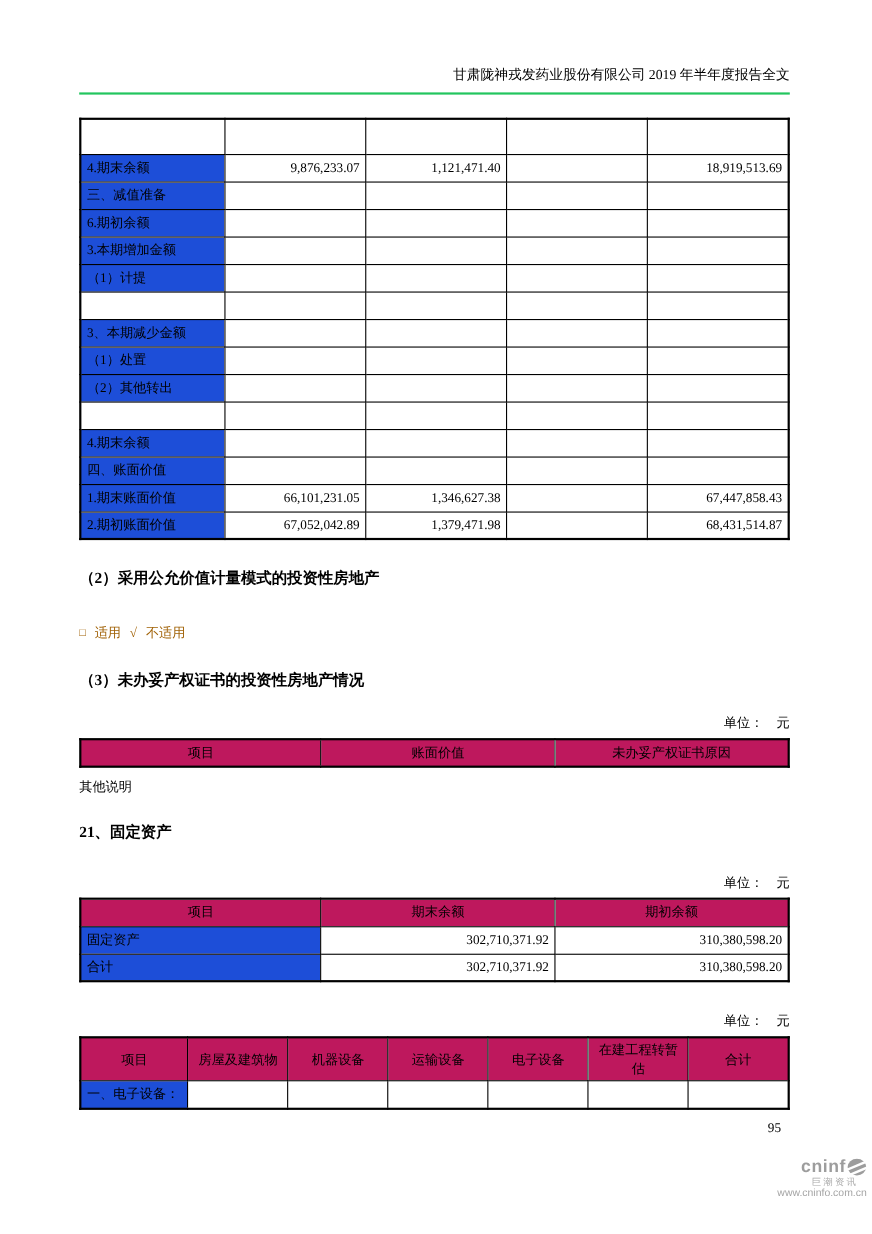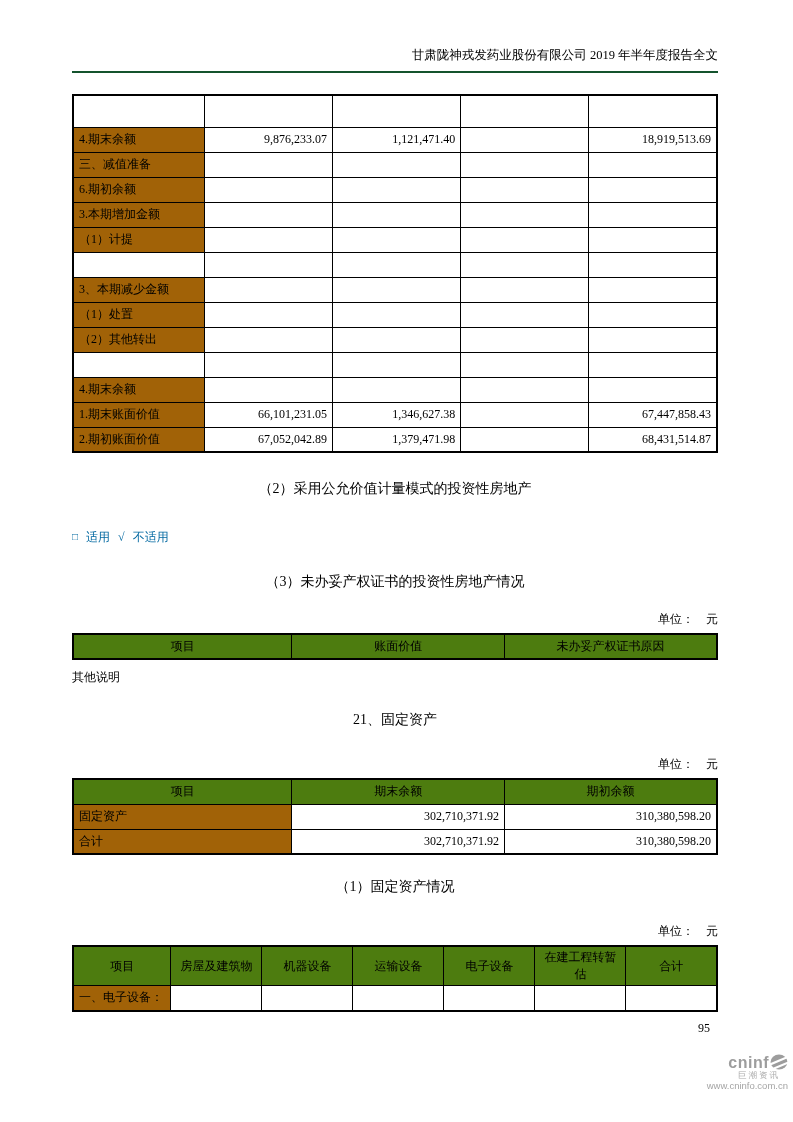--- a/index.html
+++ b/index.html
@@ -6,47 +6,47 @@
   html, body { background: #ffffff; }
   body {
     width: 793px; height: 1122px;
     font-family: "Liberation Serif", "DejaVu Serif", serif;
     color: #000000; position: relative; overflow: hidden;
   }
   .page { position: absolute; inset: 0; }
   .content { margin: 0 75px 0 72px; width: 646px; }
 
   
-  .doc-header { padding-top: 47px; border-bottom: 2px solid #14532d; padding-bottom: 7px; margin-bottom: 21px; }
+  .doc-header { padding-top: 60px; border-bottom: 2px solid #22c55e; padding-bottom: 7px; margin-bottom: 21px; }
   .doc-header .title { text-align: right; font-size: 12.5px; line-height: 17px; }
 
   
   table.t { width: 100%; border-collapse: collapse; table-layout: fixed; font-size: 12px; border: 2px solid #000; }
   table.t td { border: 1px solid #000; height: 25px; padding: 2px 5px; vertical-align: middle; overflow: hidden; }
-  td.shaded { background: #a16207; }
+  td.shaded { background: #1d4ed8; }
   td.num { text-align: right; padding-right: 4px; }
-  td.th { text-align: center; background: #4d7c0f; }
+  td.th { text-align: center; background: #be185d; }
   tr.h-tall td { height: 32px; }
   .ind-0 { padding-left: 5px; }
   .ind-1 { padding-left: 27px; }
   .ind-2 { padding-left: 33px; margin-left: 31px; }
 
   .t1 col.wl { width: 20.4%; } .t1 col.wv { width: 19.9%; }
   .t3col col.a { width: 34%; } .t3col col.b { width: 33%; } .t3col col.c { width: 33%; }
   .t4 col.p { width: 15.2%; } .t4 col.q { width: 14.13%; }
   .t3 td { height: 27px; }
   .t2 td, .t4 td { height: 28px; }
 
   
-  h3.sec { font-size: 14px; font-weight: normal; line-height: 18px; text-align: center; }
+  h3.sec { font-size: 14px; font-weight: bold; line-height: 18px; }
   .h-fv   { margin-top: 27px; }
   .h-cert { margin-top: 27px; }
   .h-fa   { margin-top: 25px; }
   .h-fad  { margin-top: 23px; }
-  .note-line { font-size: 12px; margin-top: 31px; color: #0369a1; }
+  .note-line { font-size: 12px; margin-top: 31px; color: #a16207; }
   .note-line .box { font-size: 10px; position: relative; top: -1px; }
   .note-line .gap { display: inline-block; width: 8px; }
   .unit-line { text-align: right; font-size: 12px; margin-top: 20px; }
   .unit-line.u2, .unit-line.u3 { margin-top: 27px; }
   .tbl-gap { margin-top: 5px; }
   .other-note { font-size: 12px; margin-top: 9px; }
 
   
   .page-number { text-align: right; font-size: 12px; margin-top: 9px; padding-right: 8px; }
   .cninfo-logo { position: absolute; right: 5px; top: 1052px; width: 110px; text-align: right; line-height: 1.1; }
@@ -152,20 +152,27 @@
             <td class="num"></td>
           </tr>
           <tr>
             <td class="label-cell shaded ind-1">4.期末余额</td>
             <td class="num"></td>
             <td class="num"></td>
             <td class="num"></td>
             <td class="num"></td>
           </tr>
           <tr>
+            <td class="label-cell shaded ind-0">四、账面价值</td>
+            <td class="num"></td>
+            <td class="num"></td>
+            <td class="num"></td>
+            <td class="num"></td>
+          </tr>
+          <tr>
             <td class="label-cell shaded ind-1">1.期末账面价值</td>
             <td class="num">66,101,231.05</td>
             <td class="num">1,346,627.38</td>
             <td class="num"></td>
             <td class="num">67,447,858.43</td>
           </tr>
           <tr>
             <td class="label-cell shaded ind-1">2.期初账面价值</td>
             <td class="num">67,052,042.89</td>
             <td class="num">1,379,471.98</td>
@@ -224,21 +231,20 @@
             <td class="num">310,380,598.20</td>
           </tr>
           <tr>
             <td class="shaded ind-0">合计</td>
             <td class="num">302,710,371.92</td>
             <td class="num">310,380,598.20</td>
           </tr>
       </tbody>
     </table>
 
-    <h3 class="sec h-fad">（1）固定资产情况</h3>
 
     <div class="unit-line u3">单位：　元</div>
 
     <table class="t t4 tbl-gap">
       <colgroup>
           <col class="p">
           <col class="q">
           <col class="q">
           <col class="q">
           <col class="q">

